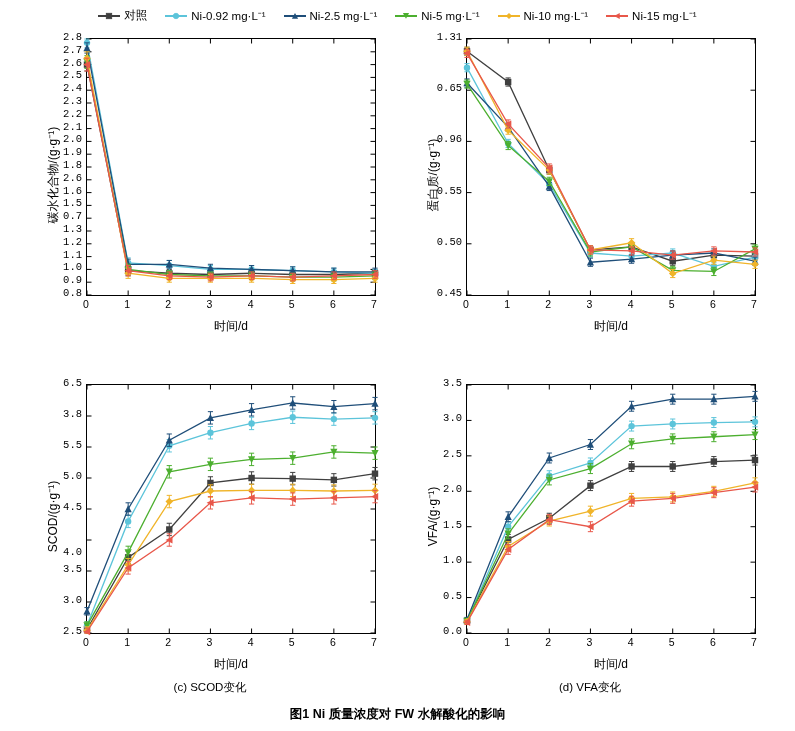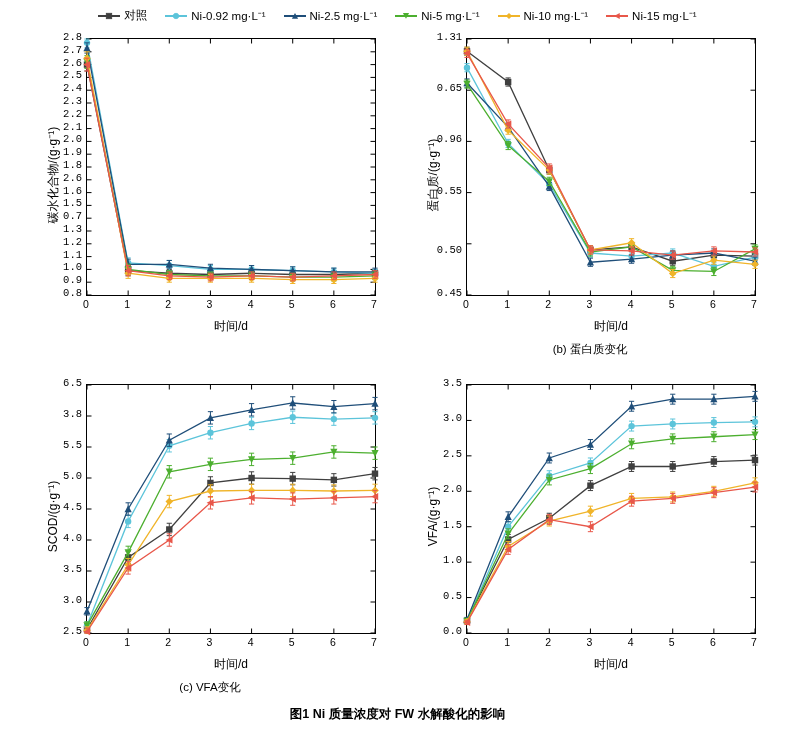--- a/index.html
+++ b/index.html
@@ -652,23 +652,22 @@
             <polygon points="78.48571428571428,129.02400000000003 85.48571428571428,125.42400000000002 85.48571428571428,132.62400000000002" fill="#e8574a"></polygon>
             <polygon points="119.62857142857142,210.94400000000002 126.62857142857142,207.34400000000002 126.62857142857142,214.544" fill="#e8574a"></polygon>
             <polygon points="160.77142857142857,211.96800000000002 167.77142857142854,208.36800000000002 167.77142857142854,215.568" fill="#e8574a"></polygon>
             <polygon points="201.91428571428574,216.06400000000002 208.9142857142857,212.46400000000003 208.9142857142857,219.66400000000002" fill="#e8574a"></polygon>
             <polygon points="243.05714285714285,211.96800000000002 250.05714285714282,208.36800000000002 250.05714285714282,215.568" fill="#e8574a"></polygon>
             <polygon points="284.2,212.99200000000002 291.2,209.39200000000002 291.2,216.592" fill="#e8574a"></polygon>
           </g>
         </svg>
       </div>
     <div class="axis-title-x" style="left:56px;top:292px;width:290px;">时间/d</div>
-    <div class="panel-caption" style="left:0px;top:316px;">(b) 蛋白质变化</div>
   <div class="tickl" style="left: 10px; top: 261px; width: 42px;">0.45</div>
-      <div class="tickl" style="left: 10px; top: 209.8px; width: 42px; margin-top: 8px;">0.50</div>
+      <div class="tickl" style="left: 10px; top: 209.8px; width: 42px;">0.50</div>
       <div class="tickl" style="left: 10px; top: 158.6px; width: 42px;">0.55</div>
       <div class="tickl" style="left: 10px; top: 107.4px; width: 42px;">0.96</div>
       <div class="tickl" style="left: 10px; top: 56.2px; width: 42px;">0.65</div>
       <div class="tickl" style="left: 10px; top: 5px; width: 42px;">1.31</div>
       <div class="tickb" style="left: 46px; top: 272px; width: 20px;">0</div>
       <div class="tickb" style="left: 87.1429px; top: 272px; width: 20px;">1</div>
       <div class="tickb" style="left: 128.286px; top: 272px; width: 20px;">2</div>
       <div class="tickb" style="left: 169.429px; top: 272px; width: 20px;">3</div>
       <div class="tickb" style="left: 210.571px; top: 272px; width: 20px;">4</div>
       <div class="tickb" style="left: 251.714px; top: 272px; width: 20px;">5</div>
@@ -920,25 +919,25 @@
             <polygon points="78.48571428571428,155 85.48571428571428,151.4 85.48571428571428,158.6" fill="#e8574a"></polygon>
             <polygon points="119.62857142857142,117.80000000000001 126.62857142857142,114.2 126.62857142857142,121.40000000000002" fill="#e8574a"></polygon>
             <polygon points="160.77142857142857,112.84000000000003 167.77142857142854,109.24000000000002 167.77142857142854,116.44000000000004" fill="#e8574a"></polygon>
             <polygon points="201.91428571428574,114.07999999999998 208.9142857142857,110.47999999999998 208.9142857142857,117.67999999999999" fill="#e8574a"></polygon>
             <polygon points="243.05714285714285,112.84000000000003 250.05714285714282,109.24000000000002 250.05714285714282,116.44000000000004" fill="#e8574a"></polygon>
             <polygon points="284.2,111.6 291.2,107.99999999999999 291.2,115.2" fill="#e8574a"></polygon>
           </g>
         </svg>
       </div>
     <div class="axis-title-x" style="left:56px;top:282px;width:290px;">时间/d</div>
-    <div class="panel-caption" style="left:0px;top:306px;">(c) VFA变化</div>
+    <div class="panel-caption" style="left:0px;top:306px;">(c) SCOD变化</div>
   <div class="tickl" style="left: 10px; top: 251px; width: 42px;">2.5</div>
       <div class="tickl" style="left: 10px; top: 220px; width: 42px;">3.0</div>
       <div class="tickl" style="left: 10px; top: 189px; width: 42px;">3.5</div>
-      <div class="tickl" style="left: 10px; top: 158px; width: 42px;">4.0</div>
+      <div class="tickl" style="left: 10px; top: 172px; width: 42px;">4.0</div>
       <div class="tickl" style="left: 10px; top: 127px; width: 42px;">4.5</div>
       <div class="tickl" style="left: 10px; top: 96px; width: 42px;">5.0</div>
       <div class="tickl" style="left: 10px; top: 65px; width: 42px;">5.5</div>
       <div class="tickl" style="left: 10px; top: 34px; width: 42px;">3.8</div>
       <div class="tickl" style="left: 10px; top: 3px; width: 42px;">6.5</div>
       <div class="tickb" style="left: 46px; top: 262px; width: 20px;">0</div>
       <div class="tickb" style="left: 87.1429px; top: 262px; width: 20px;">1</div>
       <div class="tickb" style="left: 128.286px; top: 262px; width: 20px;">2</div>
       <div class="tickb" style="left: 169.429px; top: 262px; width: 20px;">3</div>
       <div class="tickb" style="left: 210.571px; top: 262px; width: 20px;">4</div>
@@ -1189,20 +1188,21 @@
             <polygon points="78.48571428571428,134.62857142857143 85.48571428571428,131.02857142857144 85.48571428571428,138.22857142857143" fill="#e8574a"></polygon>
             <polygon points="119.62857142857142,141.71428571428572 126.62857142857142,138.11428571428573 126.62857142857142,145.31428571428572" fill="#e8574a"></polygon>
             <polygon points="160.77142857142857,116.20571428571427 167.77142857142854,112.60571428571426 167.77142857142854,119.80571428571427" fill="#e8574a"></polygon>
             <polygon points="201.91428571428574,113.3714285714286 208.9142857142857,109.77142857142859 208.9142857142857,116.9714285714286" fill="#e8574a"></polygon>
             <polygon points="243.05714285714285,107.70285714285714 250.05714285714282,104.10285714285713 250.05714285714282,111.30285714285715" fill="#e8574a"></polygon>
             <polygon points="284.2,102.03428571428569 291.2,98.43428571428568 291.2,105.6342857142857" fill="#e8574a"></polygon>
           </g>
         </svg>
       </div>
     <div class="axis-title-x" style="left:56px;top:282px;width:290px;">时间/d</div>
+    <div class="panel-caption" style="left:0px;top:306px;">(d) VFA变化</div>
   <div class="tickl" style="left: 10px; top: 251px; width: 42px;">0.0</div>
       <div class="tickl" style="left: 10px; top: 215.571px; width: 42px;">0.5</div>
       <div class="tickl" style="left: 10px; top: 180.143px; width: 42px;">1.0</div>
       <div class="tickl" style="left: 10px; top: 144.714px; width: 42px;">1.5</div>
       <div class="tickl" style="left: 10px; top: 109.286px; width: 42px;">2.0</div>
       <div class="tickl" style="left: 10px; top: 73.8571px; width: 42px;">2.5</div>
       <div class="tickl" style="left: 10px; top: 38.4286px; width: 42px;">3.0</div>
       <div class="tickl" style="left: 10px; top: 3px; width: 42px;">3.5</div>
       <div class="tickb" style="left: 46px; top: 262px; width: 20px;">0</div>
       <div class="tickb" style="left: 87.1429px; top: 262px; width: 20px;">1</div>

